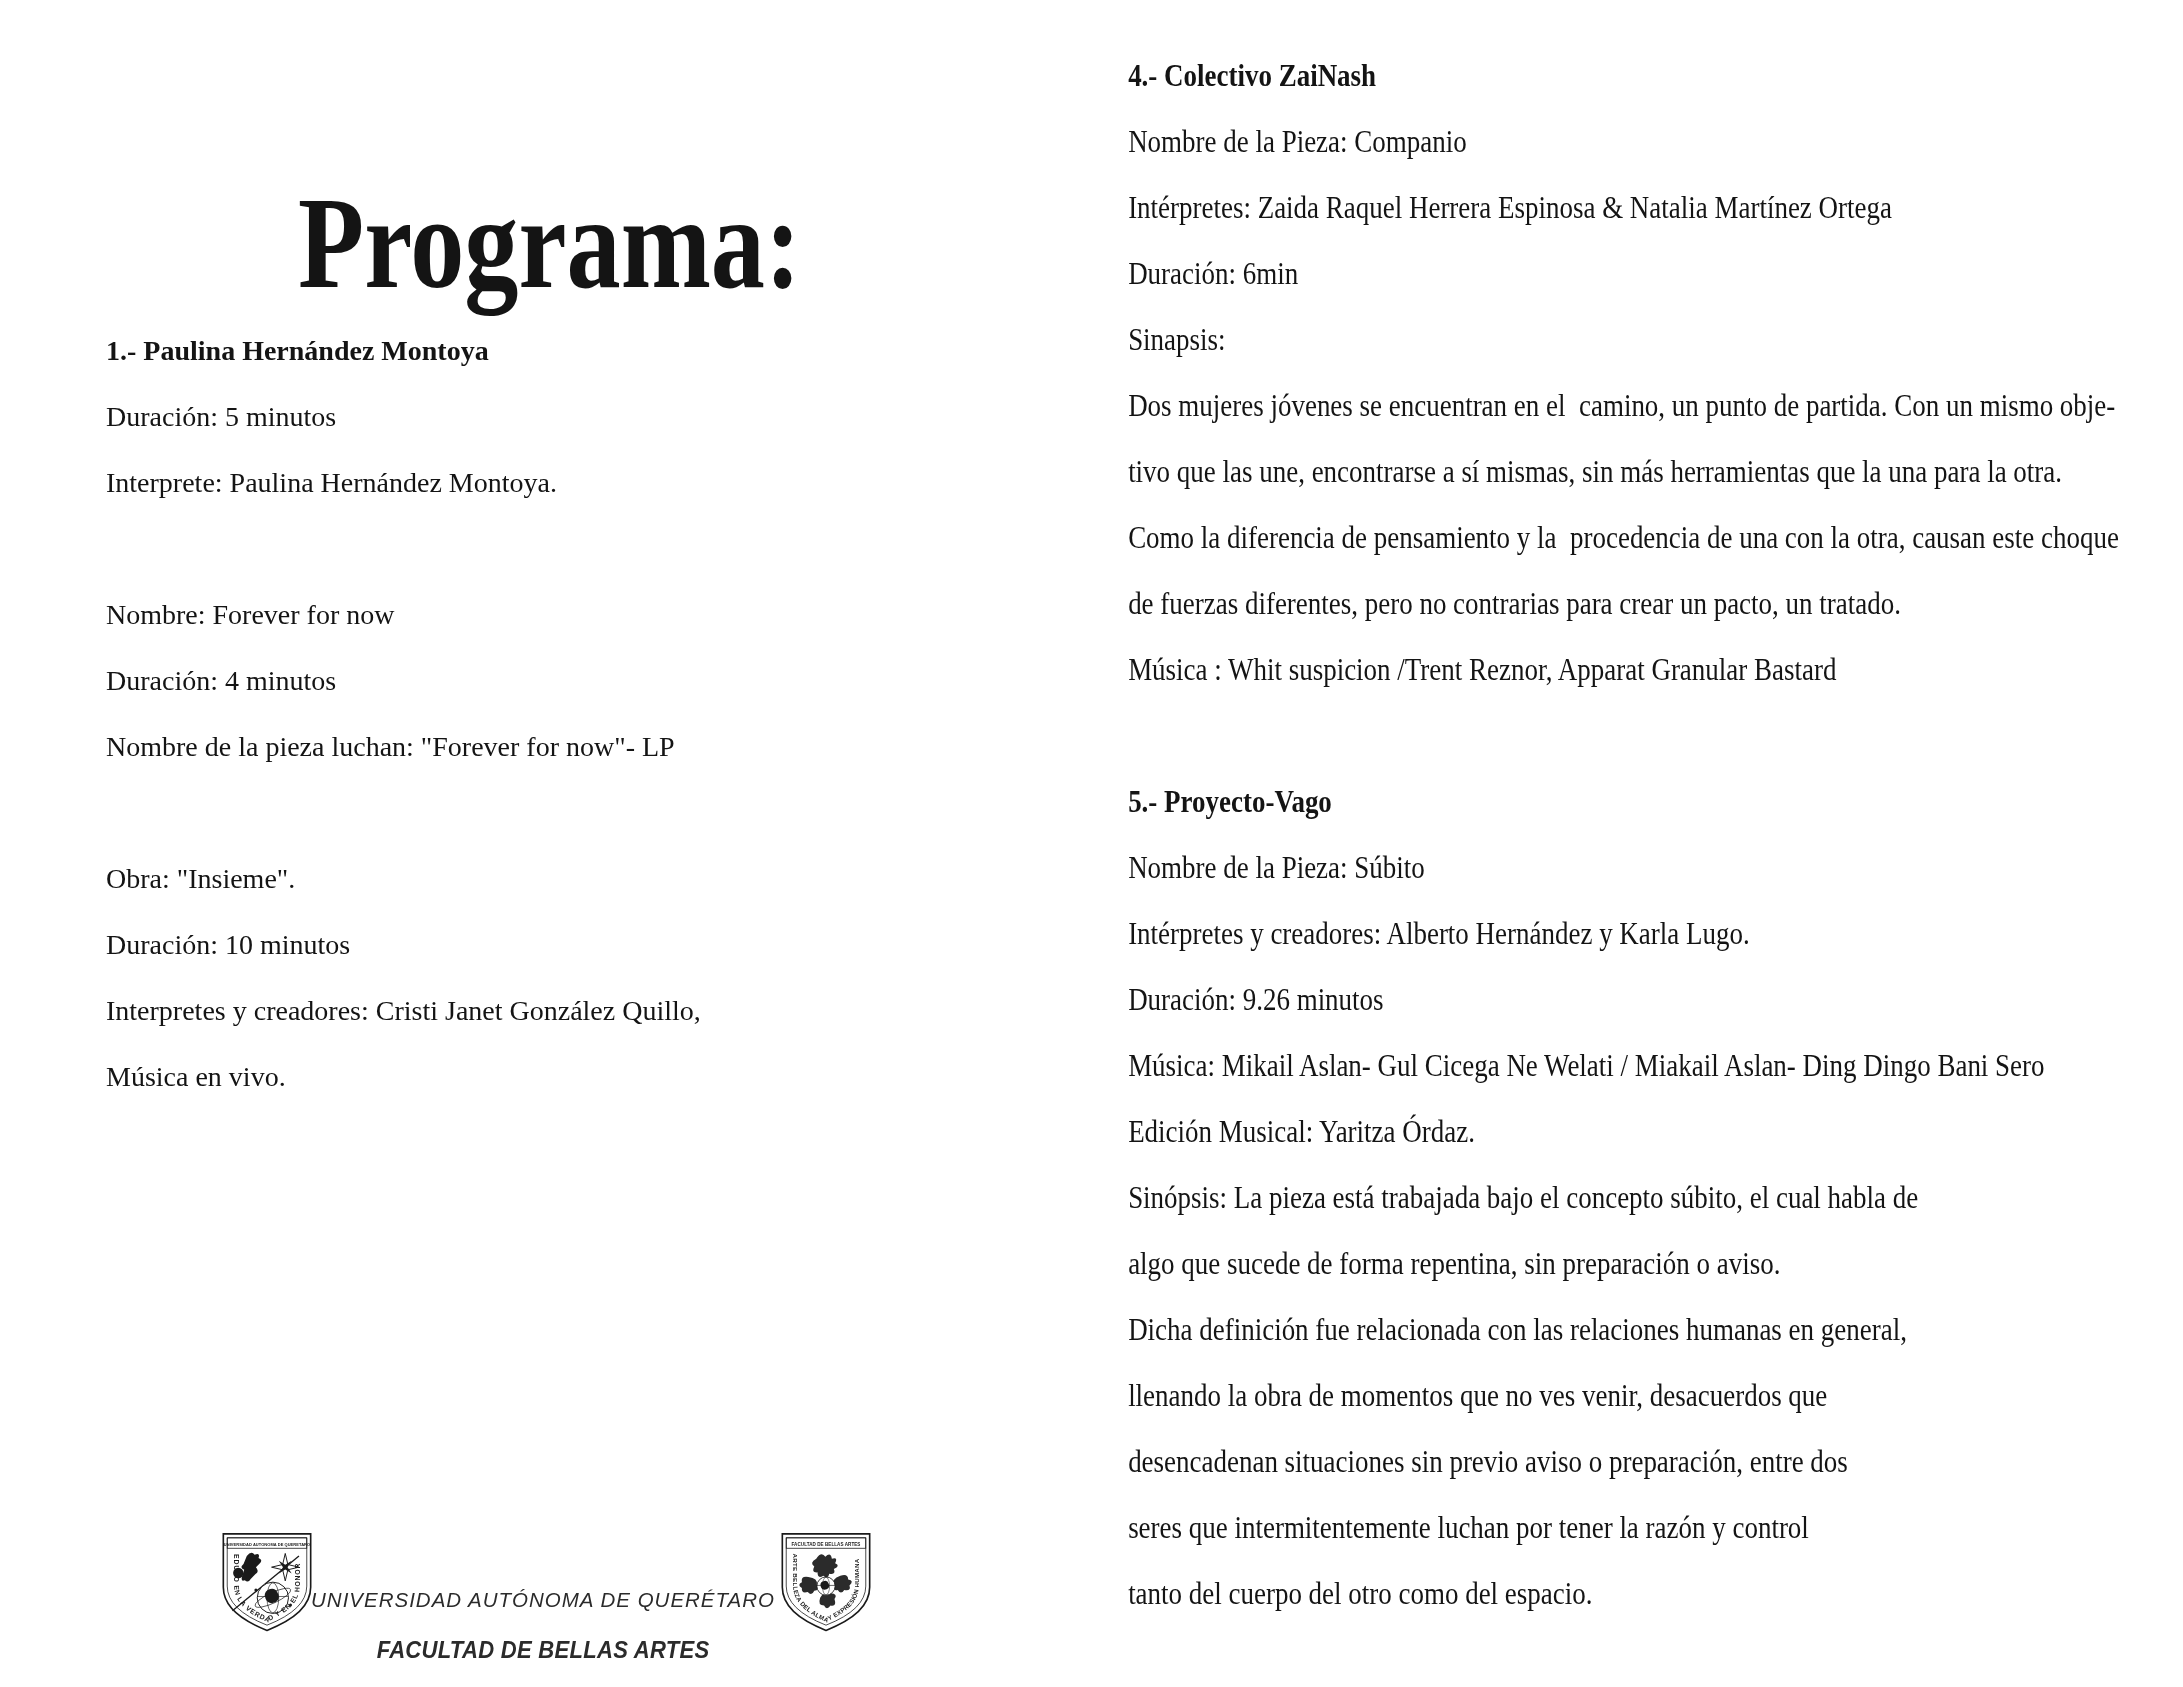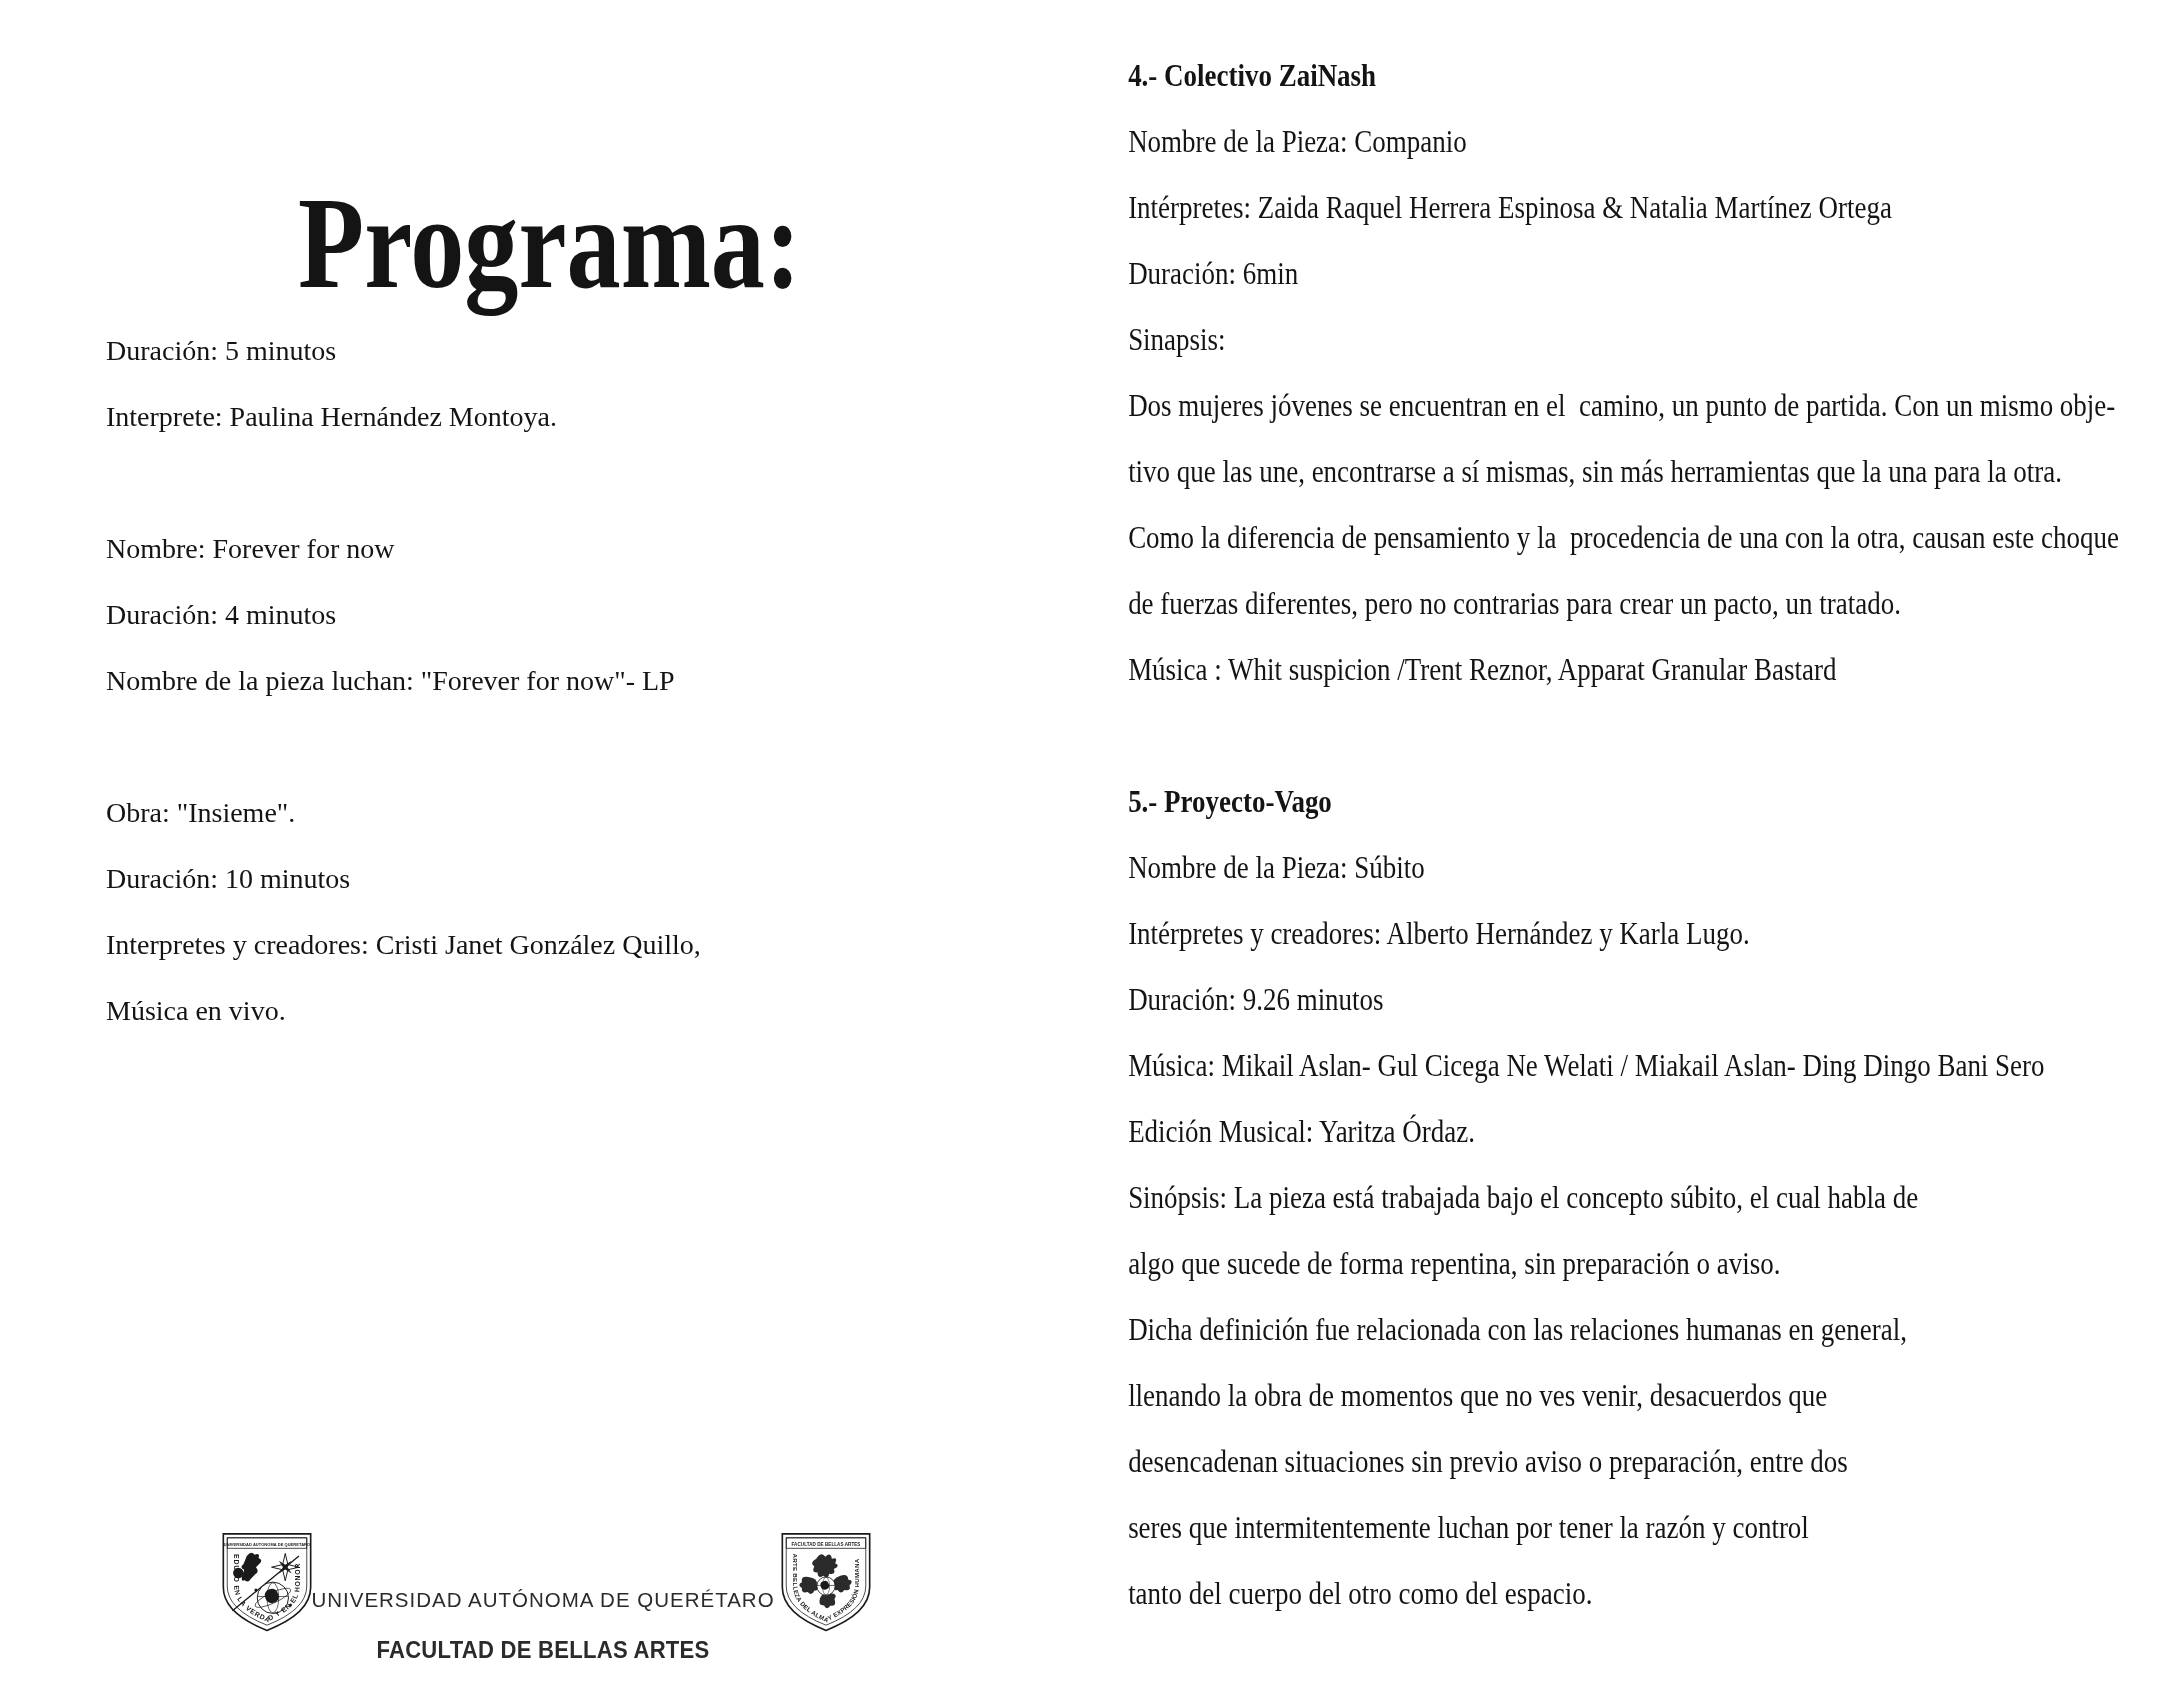--- a/index.html
+++ b/index.html
@@ -17,21 +17,21 @@
   .lcol{left:106px;top:318px;width:887px;}
   .rcol{left:1055px;top:43px;width:1125px;}
 
   .line{height:66px;line-height:66px;white-space:pre;}
   .lcol .line{font-size:28px;}
   .rcol .line{font-size:31px;transform:scaleX(0.87);transform-origin:50% 50%;}
   .b{font-weight:700;}
 
   .footer-text{
     position:absolute;left:298px;top:1565px;width:490px;text-align:center;
-    font-family:"Liberation Sans", sans-serif;white-space:pre;
+    font-family:"Liberation Sans", sans-serif;white-space:pre;font-style:italic;
   }
   .footer-text .u{font-size:20.5px;line-height:22.5px;letter-spacing:1px;color:#2b2b2b;}
   .footer-text .f{font-size:24.5px;line-height:28px;font-weight:700;letter-spacing:0.3px;
                   transform:scaleX(0.9);transform-origin:50% 50%;color:#2b2b2b;}
 
   .seal{position:absolute;top:1530px;width:98px;height:103px;}
   .seal-left{left:218px;}
   .seal-right{left:777px;}
   .sh{fill:#ffffff;stroke:#1a1a1a;stroke-width:2.5;}
   .thin{stroke-width:1.2;fill:none;}
@@ -43,20 +43,21 @@
   .sm2{font:600 9.5px "Liberation Sans", sans-serif;fill:#1a1a1a;letter-spacing:0.4px;}
 </style>
 </head>
 <body>
 
 <div id="canvas">
 
   <div class="page-title">Programa:</div>
 
   <div class="col lcol">
+    <div class="line b">1.- Paulina Hernández Montoya</div>
     <div class="line">Duración: 5 minutos</div>
     <div class="line">Interprete: Paulina Hernández Montoya.</div>
     <div class="line"></div>
     <div class="line">Nombre: Forever for now</div>
     <div class="line">Duración: 4 minutos</div>
     <div class="line">Nombre de la pieza luchan: "Forever for now"- LP</div>
     <div class="line"></div>
     <div class="line">Obra: "Insieme".</div>
     <div class="line">Duración: 10 minutos</div>
     <div class="line">Interpretes y creadores: Cristi Janet González Quillo,</div>

